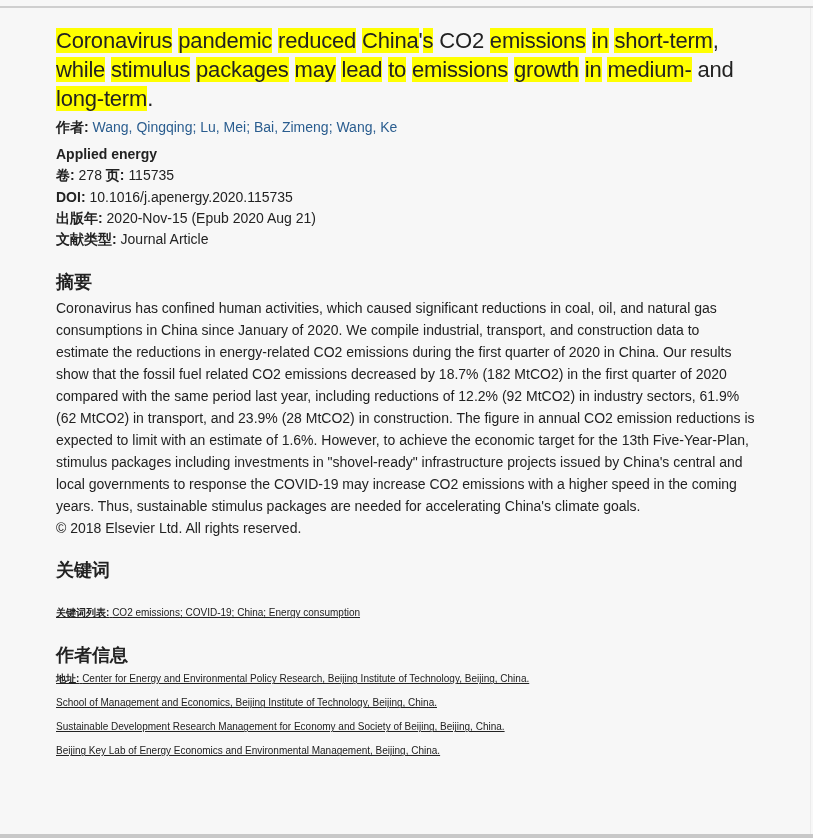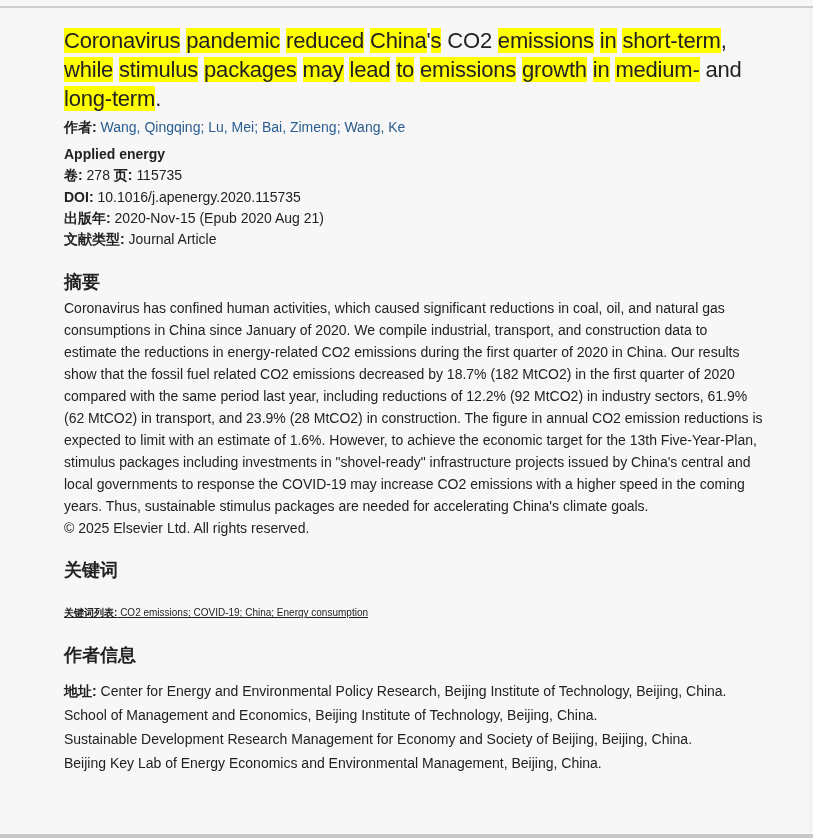--- a/index.html
+++ b/index.html
@@ -13,21 +13,21 @@
     .top-rule {
       position: absolute; left: 0; top: 6px; width: 813px; height: 2px; background: #cfcfcf;
     }
     .right-rule {
       position: absolute; right: 2px; top: 8px; width: 1px; height: 826px; background: #ececec;
     }
     .bottom-bar {
       position: absolute; left: 0; bottom: 0; width: 813px; height: 4px; background: #c8c8c8;
     }
     .content {
-      position: absolute; left: 64px; top: 26px; width: 700px;
+      position: absolute; left: 56px; top: 26px; width: 700px;
     }
     .title {
       font-size: 22px; line-height: 29px; margin: 0; font-weight: normal; color: #222;
       letter-spacing: -0.2px;
     }
     .title .hl { background: #ffff00; }
     .authors { margin-top: 4px; font-size: 14px; line-height: 20px; }
     .label { font-weight: bold; color: #222; }
     .authors a { color: #2a5d8f; text-decoration: none; }
     .journal-block { margin-top: 7px; font-size: 14px; line-height: 21.3px; }
@@ -35,21 +35,21 @@
     .section-h {
       font-size: 18px; font-weight: bold; margin: 0; line-height: 24px; color: #222;
     }
     .abstract-sec { margin-top: 20px; }
     .abstract {
       font-size: 14px; line-height: 22px; margin-top: 3px; width: 700px;
     }
     .keywords-sec { margin-top: 19px; }
     .kw-line { font-size: 10px; line-height: 22px; margin-top: 20px; text-decoration: underline; }
     .affil-sec { margin-top: 19px; }
-    .affil { font-size: 14px; line-height: 24px; margin-top: 12px; }
+    .affil { font-size: 10px; line-height: 24px; margin-top: 0; text-decoration: underline; }
   </style>
 </head>
 <body>
 
 <div class="top-rule"></div>
 <div class="right-rule"></div>
 
 <div class="content">
   <h1 class="title" id="title"><span class="hl">Coronavirus</span><span> </span><span class="hl">pandemic</span><span> </span><span class="hl">reduced</span><span> </span><span class="hl">China</span><span>'</span><span class="hl">s</span><span> CO2 </span><span class="hl">emissions</span><span> </span><span class="hl">in</span><span> </span><span class="hl">short-term</span><span>, </span><span class="hl">while</span><span> </span><span class="hl">stimulus</span><span> </span><span class="hl">packages</span><span> </span><span class="hl">may</span><span> </span><span class="hl">lead</span><span> </span><span class="hl">to</span><span> </span><span class="hl">emissions</span><span> </span><span class="hl">growth</span><span> </span><span class="hl">in</span><span> </span><span class="hl">medium-</span><span> and </span><span class="hl">long-term</span><span>.</span></h1>
 
@@ -77,21 +77,21 @@
     <div>
       <span class="label">文献类型:</span>
       <span>Journal Article</span>
     </div>
   </div>
 
   <div class="abstract-sec">
     <h2 class="section-h">摘要</h2>
     <div class="abstract">
       <div>Coronavirus has confined human activities, which caused significant reductions in coal, oil, and natural gas consumptions in China since January of 2020. We compile industrial, transport, and construction data to estimate the reductions in energy-related CO2 emissions during the first quarter of 2020 in China. Our results show that the fossil fuel related CO2 emissions decreased by 18.7% (182 MtCO2) in the first quarter of 2020 compared with the same period last year, including reductions of 12.2% (92 MtCO2) in industry sectors, 61.9% (62 MtCO2) in transport, and 23.9% (28 MtCO2) in construction. The figure in annual CO2 emission reductions is expected to limit with an estimate of 1.6%. However, to achieve the economic target for the 13th Five-Year-Plan, stimulus packages including investments in "shovel-ready" infrastructure projects issued by China's central and local governments to response the COVID-19 may increase CO2 emissions with a higher speed in the coming years. Thus, sustainable stimulus packages are needed for accelerating China's climate goals.</div>
-      <div>© 2025 Elsevier Ltd. All rights reserved.</div>
+      <div>© 2018 Elsevier Ltd. All rights reserved.</div>
     </div>
   </div>
 
   <div class="keywords-sec">
     <h2 class="section-h">关键词</h2>
     <div class="kw-line">
       <span class="label">关键词列表:</span>
       <span>CO2 emissions; COVID-19; China; Energy consumption</span>
     </div>
   </div>

